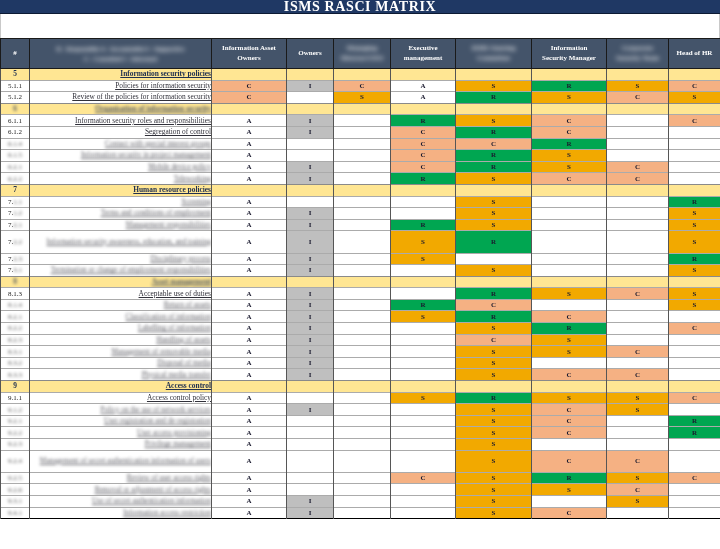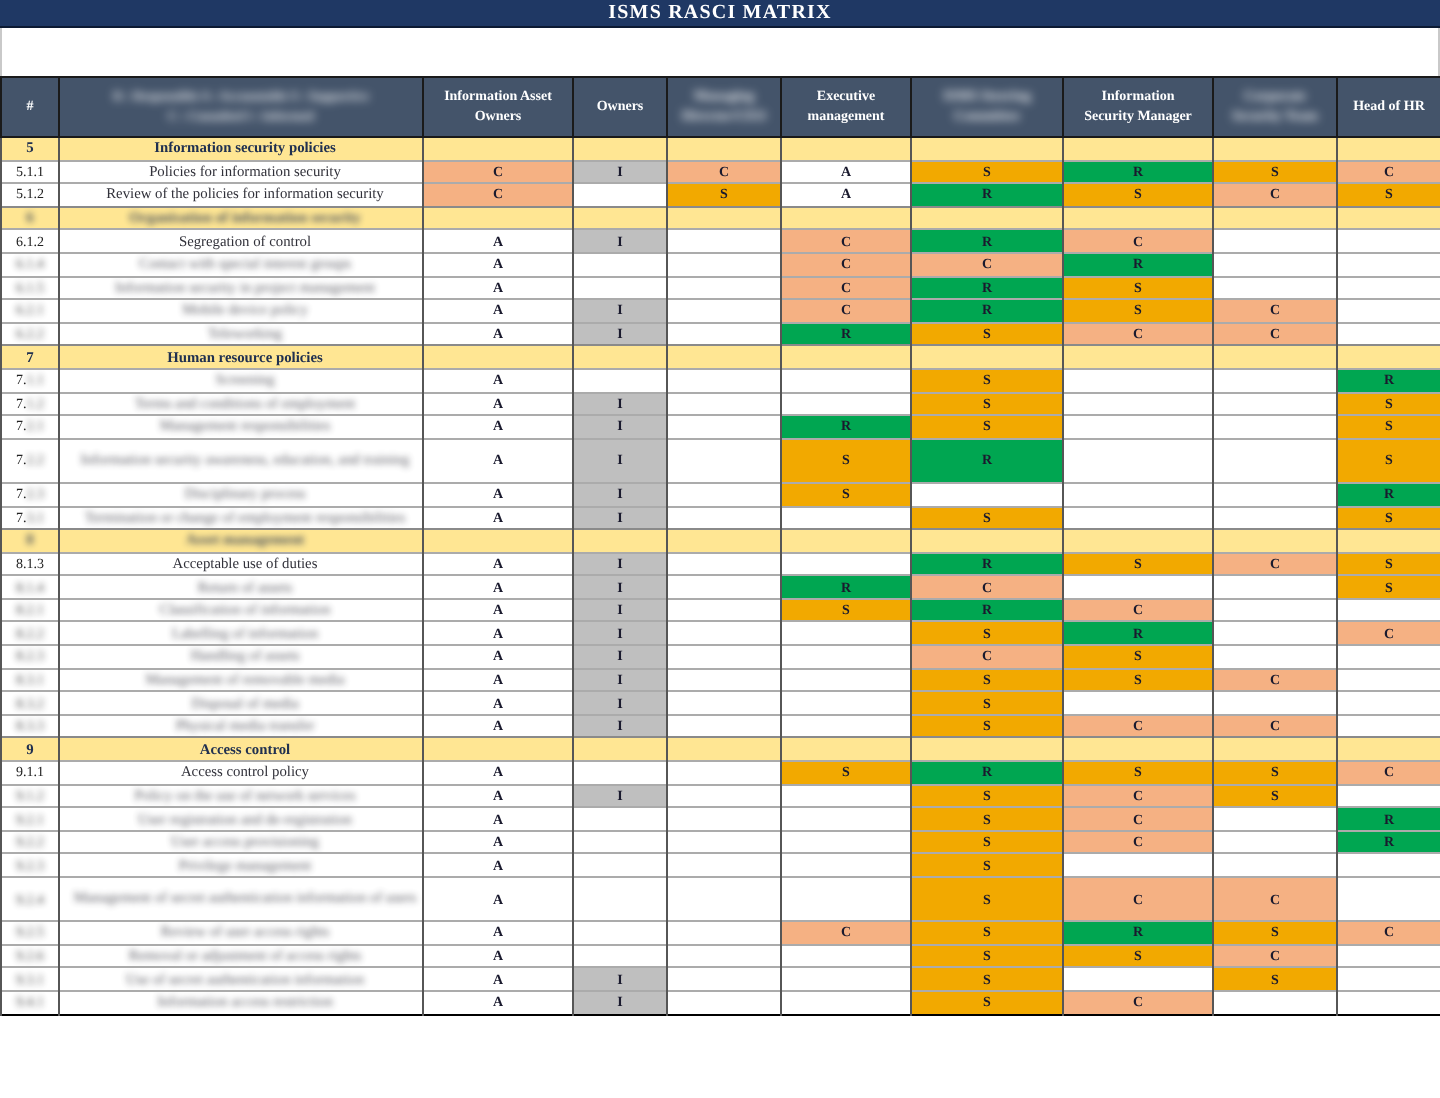--- a/index.html
+++ b/index.html
@@ -7,39 +7,39 @@
     --c-R:#00A651; --c-S:#F2A900; --c-C:#F5B183; --c-I:#BFBFBF;
   }
   html,body{margin:0;padding:0;}
   body{
     width:720px;height:549px;overflow:hidden;background:#fff;
     font-family:"Liberation Serif", serif;
   }
   .screen{width:720px;height:549px;overflow:hidden;position:relative;}
   .title-bar{
     height:13px;background:var(--c-title);color:#fff;text-align:center;
-    font-weight:bold;font-size:10px;line-height:13px;letter-spacing:.6px;
+    font-weight:bold;font-size:14px;line-height:13px;letter-spacing:.6px;
     border-bottom:1px solid #0c1a33;
   }
   .gap-row{height:24px;background:#ffffff;border-left:1px solid #c9c9c9;border-right:1px solid #c9c9c9;}
   table{border-collapse:collapse;table-layout:fixed;width:720px;border:1px solid #000;}
   th{
     background:var(--c-head);color:#fff;font-weight:bold;font-size:7px;line-height:1.35;
     text-align:center;vertical-align:middle;height:29px;padding:0 1px;
     border:1px solid #1a1a1a;overflow:hidden;
   }
   th.legend{font-size:6.4px;line-height:1.5;}
   td{
     height:10.6px;padding:0;font-size:7px;line-height:10px;vertical-align:middle;
     border-left:1px solid #565656;border-top:1px solid #ababab;
     overflow:hidden;white-space:nowrap;color:#1a1a2e;
   }
   tr.tall td{height:21.2px;}
   td.num{text-align:center;color:#222;}
-  td.label{padding-left:4px;font-size:7.4px;color:#31313a;text-align:center;}
+  td.label{padding-left:4px;font-size:7.4px;color:#31313a;text-align:right;text-decoration:underline;}
   tr.section td{background:var(--c-sec);border-top:1px solid #8a8a8a;}
   tr.section td.num{font-weight:bold;color:#203050;font-size:7.4px;}
   tr.section td.label{font-weight:bold;color:#203050;}
   td.val{text-align:center;font-weight:bold;}
   td.v-A{background:#ffffff;}
   td.v-R{background:var(--c-R);}
   td.v-S{background:var(--c-S);}
   td.v-C{background:var(--c-C);}
   td.v-I{background:var(--c-I);}
   td.v-{background:#ffffff;}
@@ -125,20 +125,32 @@
           <td></td>
           <td></td>
           <td></td>
           <td></td>
           <td></td>
           <td></td>
           <td></td>
           <td></td>
         </tr>
         <tr class="item">
+          <td class="num">6.1.1</td>
+          <td class="label"><span>Information security roles and responsibilities</span></td>
+          <td class="val v-A">A</td>
+          <td class="val v-I">I</td>
+          <td class="val v-"></td>
+          <td class="val v-R">R</td>
+          <td class="val v-S">S</td>
+          <td class="val v-C">C</td>
+          <td class="val v-"></td>
+          <td class="val v-C">C</td>
+        </tr>
+        <tr class="item">
           <td class="num">6.1.2</td>
           <td class="label"><span>Segregation of control</span></td>
           <td class="val v-A">A</td>
           <td class="val v-I">I</td>
           <td class="val v-"></td>
           <td class="val v-C">C</td>
           <td class="val v-R">R</td>
           <td class="val v-C">C</td>
           <td class="val v-"></td>
           <td class="val v-"></td>

